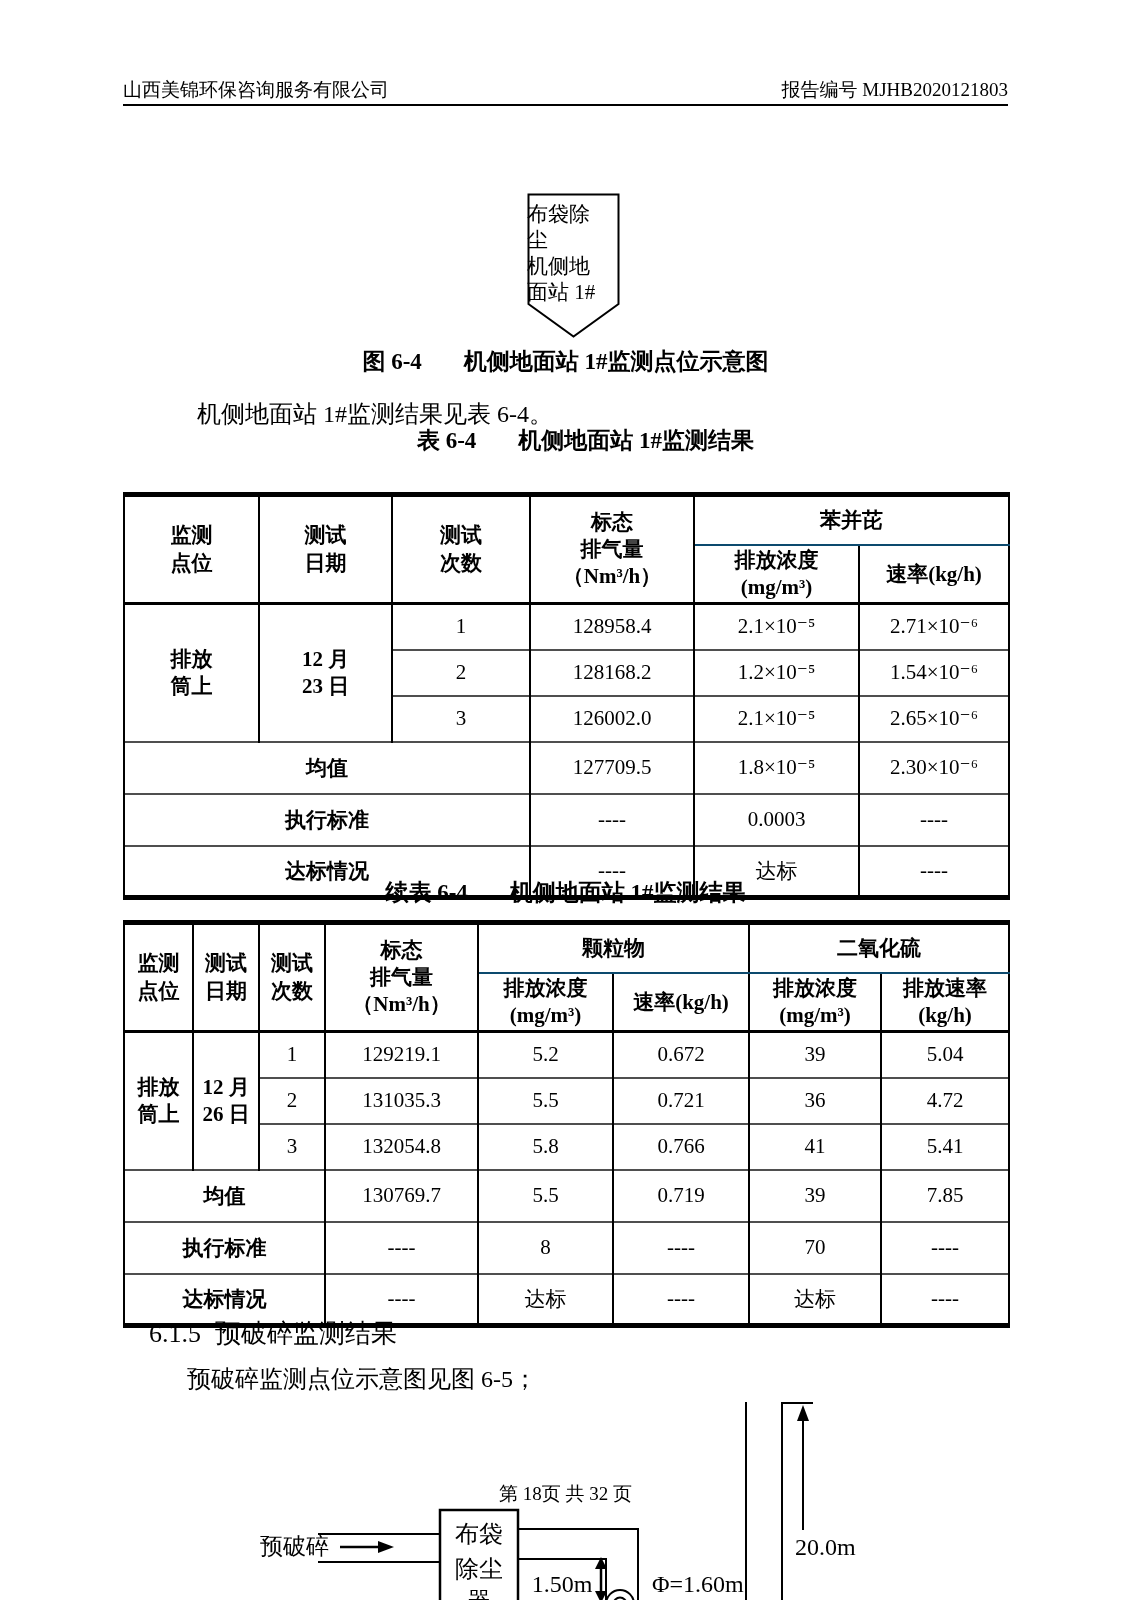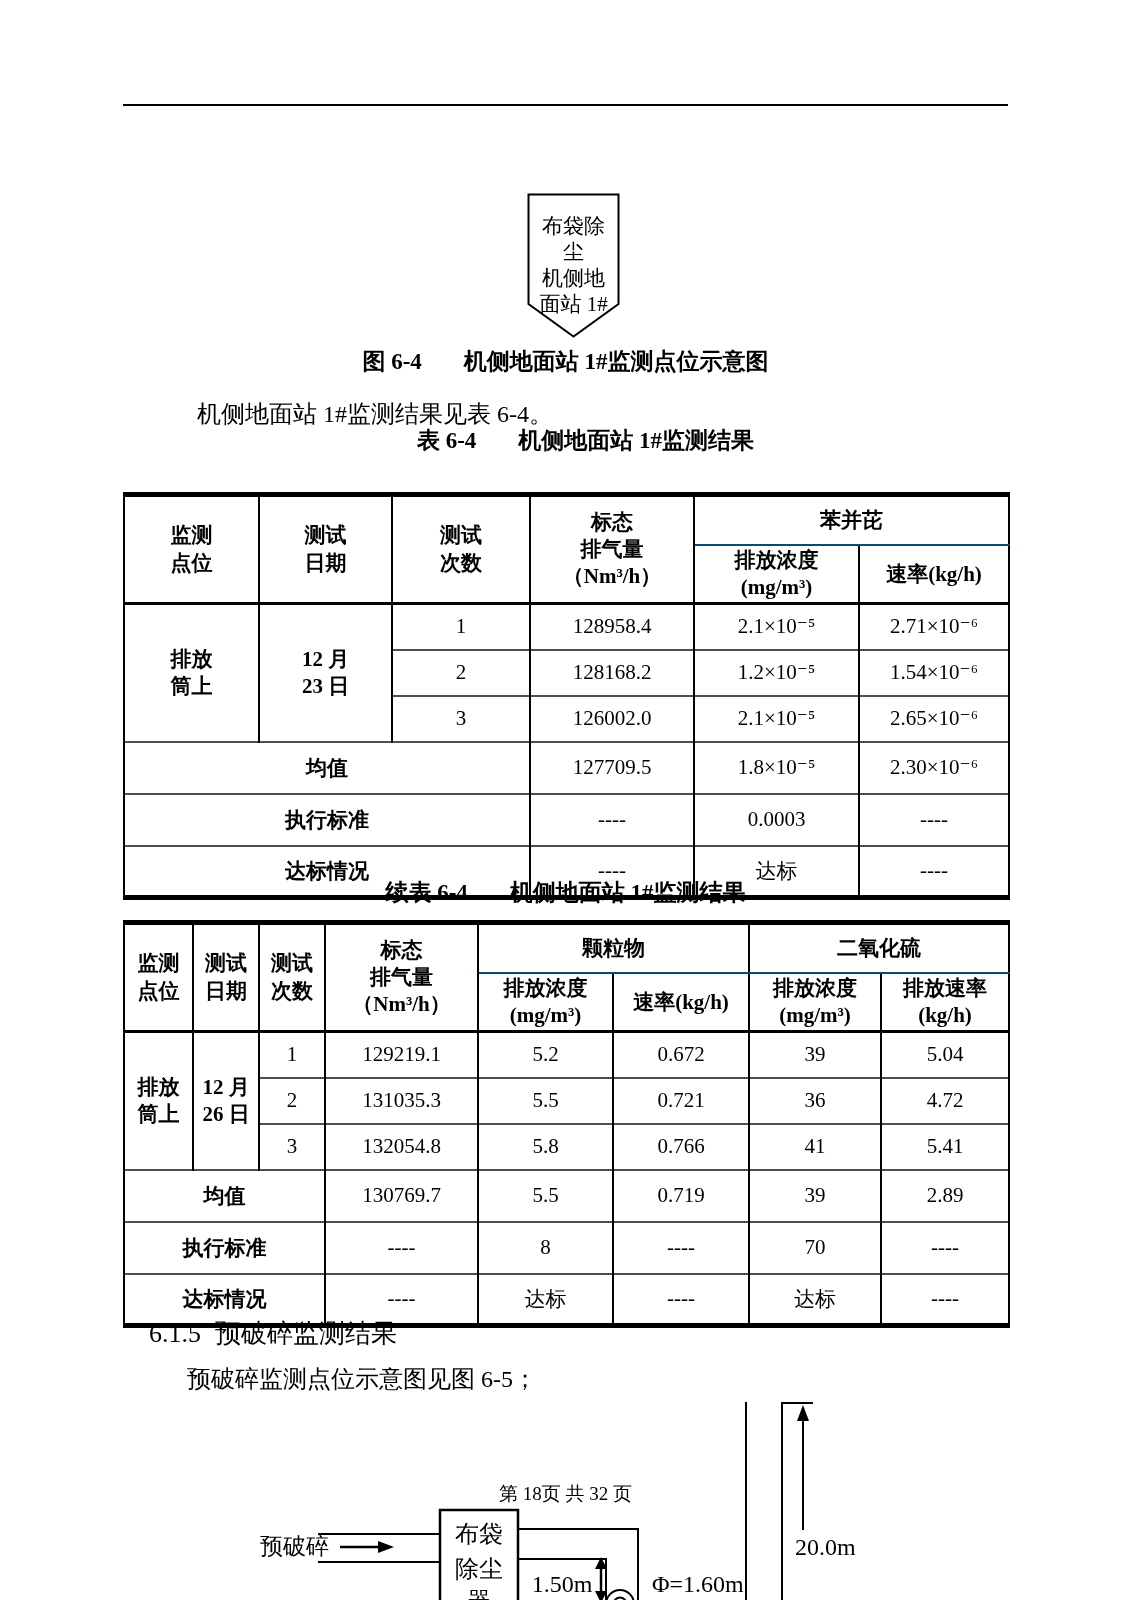--- a/index.html
+++ b/index.html
@@ -11,22 +11,22 @@
   .abs { position:absolute; }
 
   
   .doc-header { top:78px; left:123px; width:885px; display:flex;
     justify-content:space-between; font-size:19px; line-height:24px; }
   .header-rule { top:104px; left:123px; width:885px; height:2px; background:#000; }
 
   
   .marker-wrap { left:527px; top:193px; width:93px; height:146px; }
   .marker-svg { position:absolute; left:0; top:0; }
-  .marker-text { position:absolute; left:0; top:0; width:93px; padding-top:20px;
-    text-align:center; font-size:21px; line-height:26px; }
+  .marker-text { position:absolute; left:0; top:0; width:93px; padding-top:8px;
+    text-align:left; font-size:21px; line-height:26px; }
 
   
   .caption { position:absolute; left:0; width:1131px; text-align:center;
     font-weight:bold; font-size:23px; }
   .cap-gap { margin-left:42px;text-align:center; }
 
   .para { position:absolute; font-size:24px; white-space:nowrap; }
 
   
   .mtable { position:absolute; border-collapse:collapse; table-layout:fixed;
@@ -51,20 +51,24 @@
   .footer { position:absolute; left:0; top:1481px; width:1131px;
     text-align:center; font-size:19px; }
 
   svg text { font-family:"Liberation Serif","DejaVu Serif",serif; fill:#000; }
 </style>
 </head>
 <body>
 
 <div class="page">
 
+  <div class="abs doc-header">
+    <span>山西美锦环保咨询服务有限公司</span>
+    <span>报告编号 MJHB2020121803</span>
+  </div>
   <div class="abs header-rule"></div>
 
   <div class="abs marker-wrap">
     <svg class="marker-svg" width="93" height="146" viewBox="0 0 93 146">
       <polygon points="1.5,1.5 91.5,1.5 91.5,111 46.5,143.5 1.5,111" fill="#ffffff" stroke="#000" stroke-width="2"></polygon>
     </svg>
     <div class="marker-text">
       <div>布袋除</div>
       <div>尘</div>
       <div>机侧地</div>
@@ -221,21 +225,21 @@
         <td>0.766</td>
         <td>41</td>
         <td>5.41</td>
       </tr>
       <tr class="rs sep">
         <td colspan="3" class="b">均值</td>
         <td>130769.7</td>
         <td>5.5</td>
         <td>0.719</td>
         <td>39</td>
-        <td>2.89</td>
+        <td>7.85</td>
       </tr>
       <tr class="rs sep">
         <td colspan="3" class="b">执行标准</td>
         <td>----</td>
         <td>8</td>
         <td>----</td>
         <td>70</td>
         <td>----</td>
       </tr>
       <tr class="rs sep">

